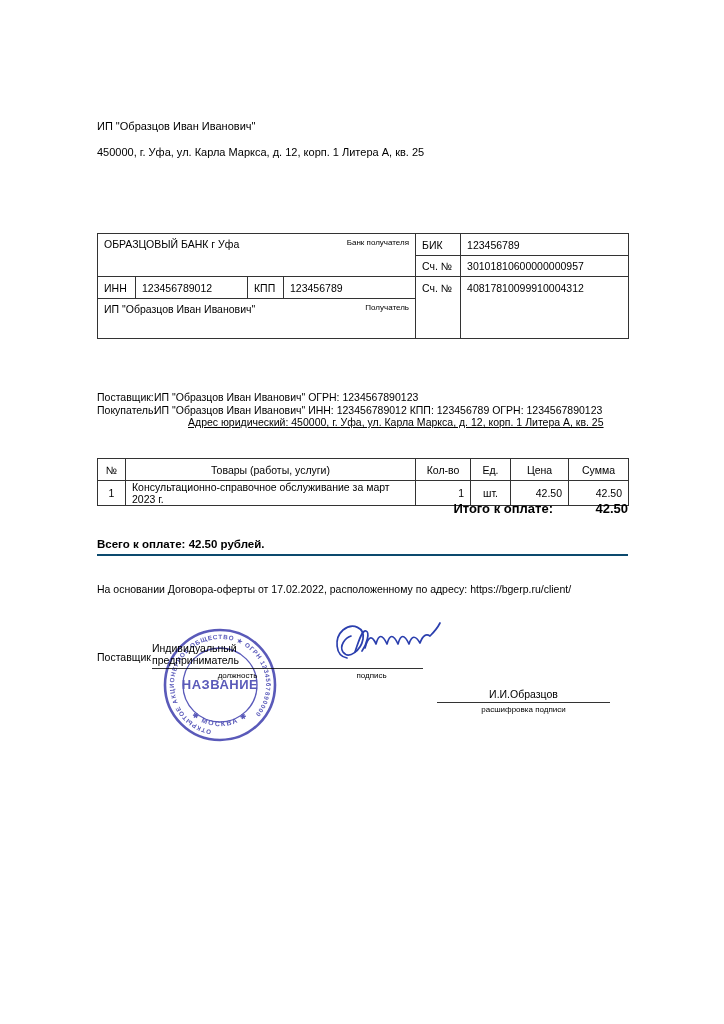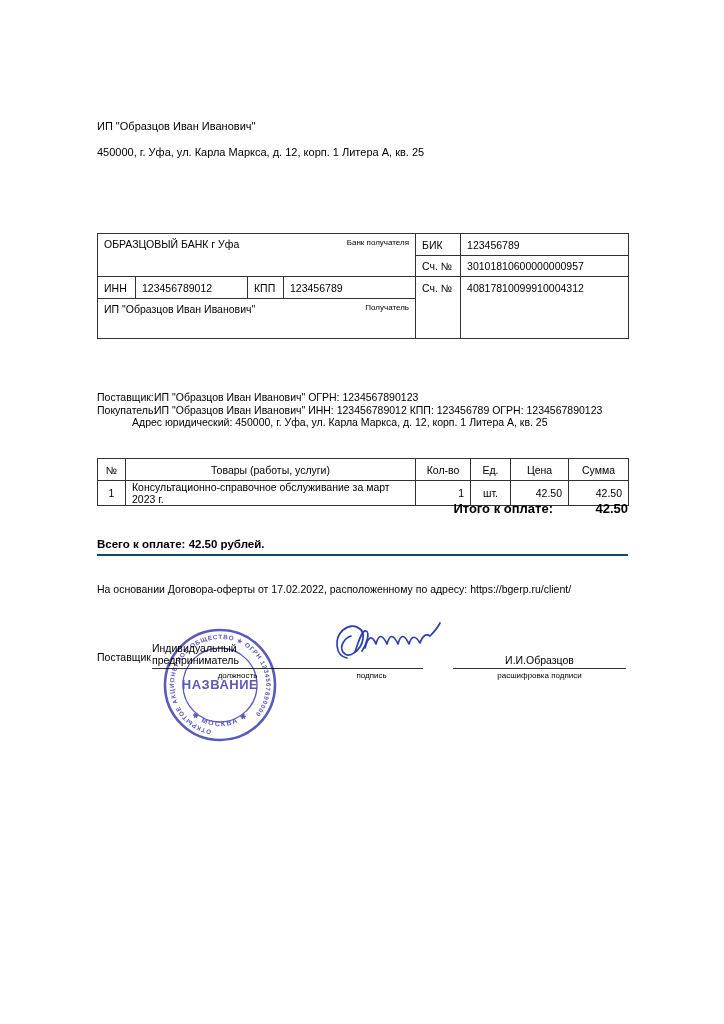--- a/index.html
+++ b/index.html
@@ -26,21 +26,21 @@
 
   
   .doc-title {
     position:absolute; left:97px; top:360px; width:531px;
     text-align:center; font-size:12.5px; font-weight:bold;
   }
 
   
   .parties { position:absolute; left:97px; top:391px; width:531px; font-size:10.5px; line-height:12.6px; }
   .p-label { display:inline-block; width:57px; }
-  .p-addr { margin-left:35px; }
+  .p-addr { margin-left:91px;text-decoration:underline; }
 
   
   .items-table {
     position:absolute; left:97px; top:458px; width:531px;
     border-collapse:collapse; table-layout:fixed; font-size:10.5px;
   }
   .items-table td { border:1px solid #333; padding:0 6px; }
   .items-table tr.hrow { height:22px; }
   .items-table tr.drow { height:21px; }
   .items-table .c { text-align:center; }
@@ -59,21 +59,21 @@
   }
 
   
   .basis { position:absolute; left:97px; top:583px; width:560px; font-size:10.5px; }
 
   
   .sig-supplier { position:absolute; left:97px; top:651px; font-size:10.5px; }
   .sig-group { position:absolute; top:646px; font-size:10.5px; }
   .sig-g1 { left:152px; width:171px; }
   .sig-g2 { left:320px; width:103px; }
-  .sig-g3 { left:453px; width:173px; }
+  .sig-g3 { left:437px; width:173px;margin-top:34px; }
   .sig-value { height:20px; display:flex; align-items:flex-end; justify-content:center; }
   .sig-line { border-top:1px solid #333; margin-top:2px; }
   .sig-sublabel { font-size:8px; text-align:center; padding-top:2px; }
 
   .sign-svg { position:absolute; left:331px; top:618px; }
   .stamp-svg { position:absolute; left:160px; top:626px; mix-blend-mode:multiply; opacity:0.88; }
 </style>
 </head>
 <body>
 

